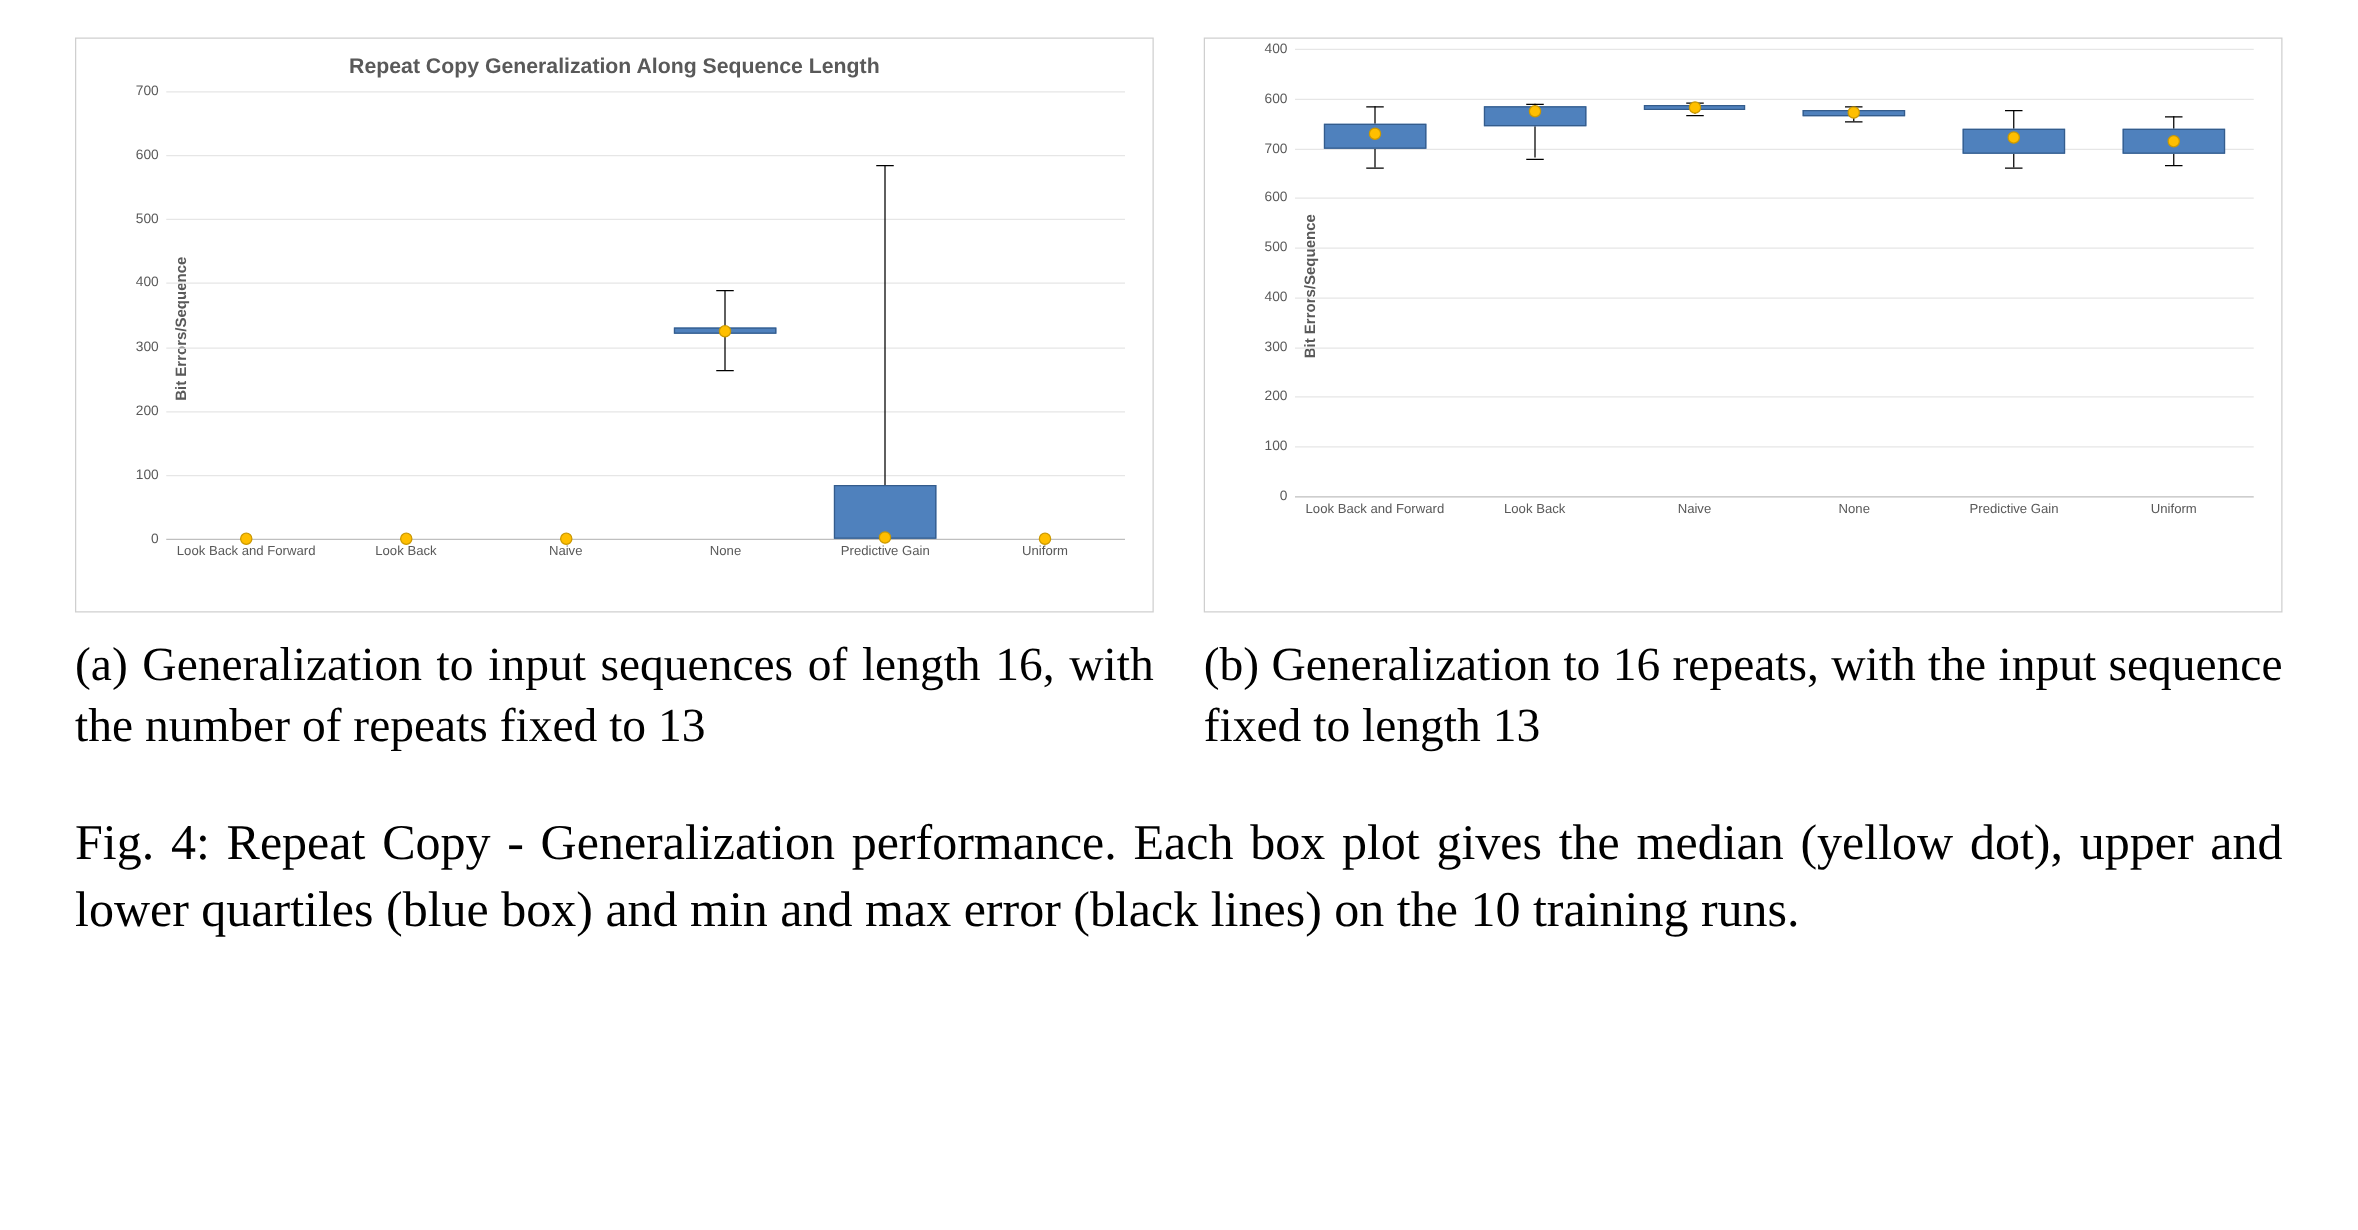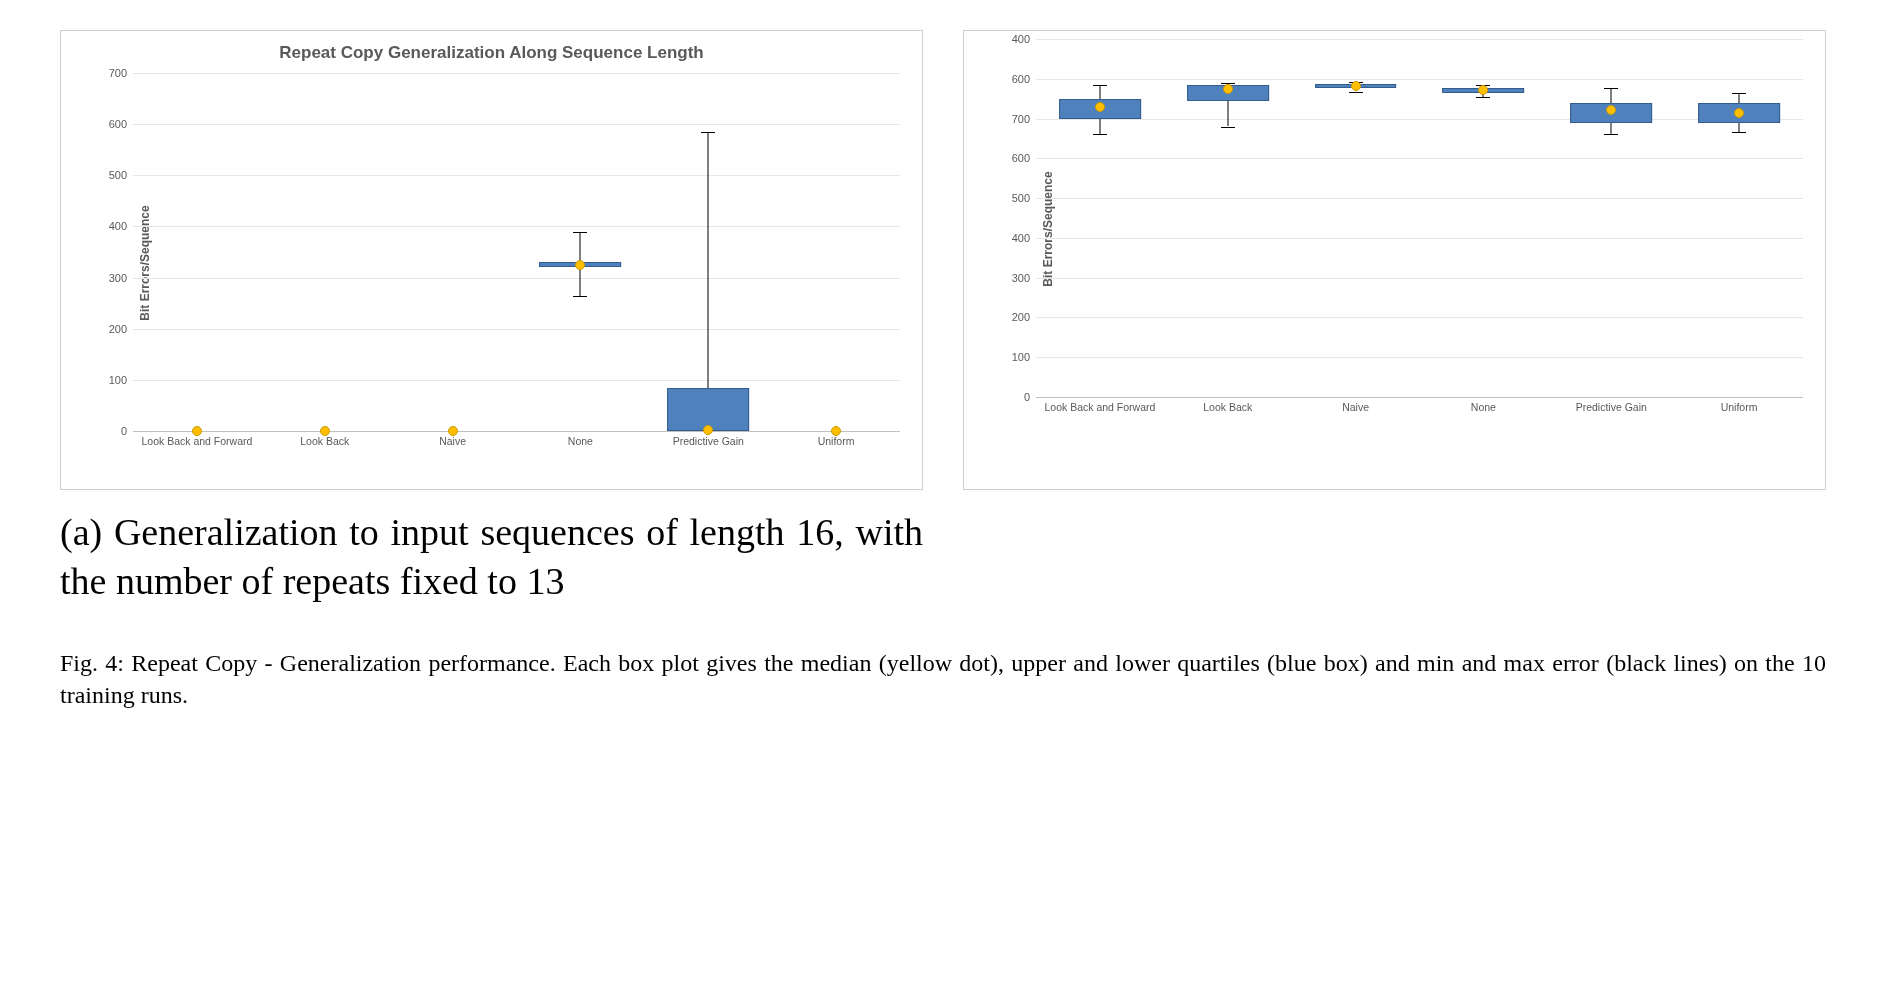--- a/index.html
+++ b/index.html
@@ -132,21 +132,21 @@
     border: 1px solid #cc9900;
   }
   .subcaption {
     font-size: 38px;
     line-height: 1.30;
     margin-top: 18px;
     text-align: justify;
     text-align-last: left;
   }
   .figcaption {
-    font-size: 24px;
+    font-size: 40px;
     line-height: 1.35;
     margin-top: 28px;
     text-align: justify;
     text-align-last: left;
   }
 </style>
 </head>
 <body>
 
 <div class="figure-row">
@@ -294,17 +294,18 @@
         <div class="xaxis">
             <div class="xtick">Look Back and Forward</div>
             <div class="xtick">Look Back</div>
             <div class="xtick">Naive</div>
             <div class="xtick">None</div>
             <div class="xtick">Predictive Gain</div>
             <div class="xtick">Uniform</div>
           </div>
       </div>
     </div>
+    <div class="subcaption">(b) Generalization to 16 repeats, with the input sequence fixed to length 13</div>
   </div>
 
 </div>
 
 <div class="figcaption">Fig. 4: Repeat Copy - Generalization performance. Each box plot gives the median (yellow dot), upper and lower quartiles (blue box) and min and max error (black lines) on the 10 training runs.</div>
 
 </body></html>

